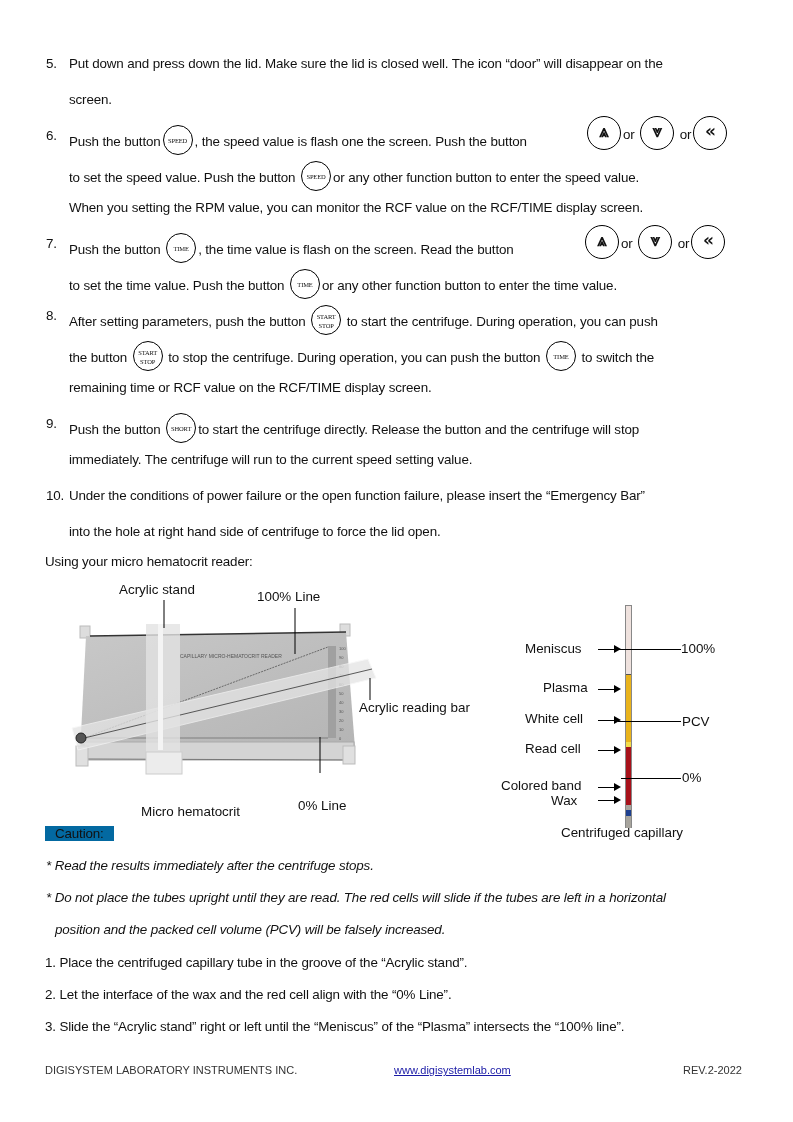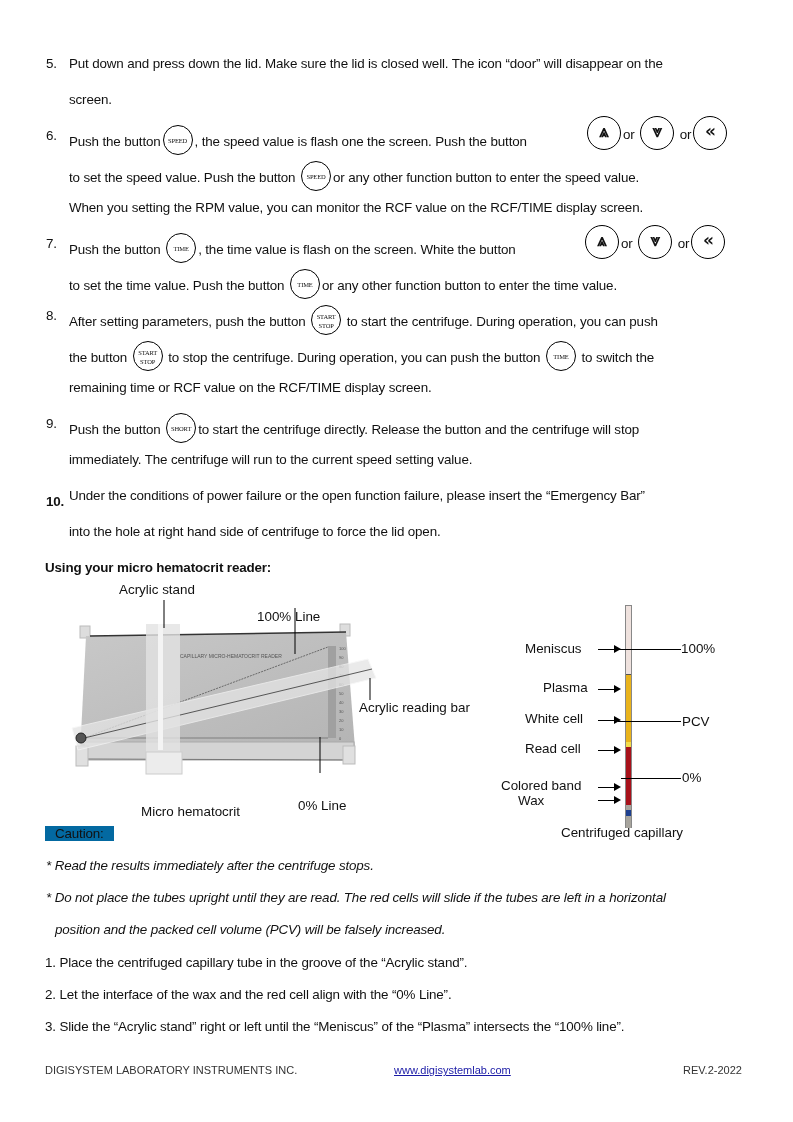--- a/index.html
+++ b/index.html
@@ -5,21 +5,21 @@
   html, body { margin:0; padding:0; background:#fff; }
   body { width:793px; height:1122px; position:relative; overflow:hidden;
          font-family:"Liberation Sans", sans-serif; color:#111; }
   .line { position:absolute; font-size:13.4px; white-space:nowrap; line-height:18px; letter-spacing:-0.15px; }
   .ind { left:69px; }
   .btn { display:inline-block; width:30px; height:30px; border:1px solid #000; border-radius:50%;
          vertical-align:middle; text-align:center; font-family:"Liberation Serif", serif;
          font-size:6.5px; line-height:30px; margin:0 2px; position:relative; top:-2px; box-sizing:border-box; }
   .btn.ss { line-height:9px; padding-top:6px; font-size:6.5px; }
   .btn.arrow { font-family:"DejaVu Sans", sans-serif; font-size:17px; font-weight:bold; line-height:28px; width:34px; height:34px; }
-  .bold { font-weight:bold;margin-top:6px; }
+  .bold { font-weight:normal; }
   .ital { font-style:italic; }
   .caution { background:#0369a1; font-weight:normal; padding:0 10px; }
   .lbl { position:absolute; font-size:13.4px; white-space:nowrap; }
   .footer { position:absolute; top:1064px; font-size:11px; color:#333; }
   .footer a { color:#1a1aa6; text-decoration:underline; }
   .arrowline { position:absolute; height:1px; background:#000; }
   .arrowhead { position:absolute; width:0; height:0; border-top:4px solid transparent; border-bottom:4px solid transparent; border-left:7px solid #000; }
 </style>
 </head>
 <body>
@@ -37,21 +37,21 @@
   <span class="btn arrow">⩔</span>
   <span>or</span><span class="btn arrow">«</span>
 </div>
 <div class="line ind" style="top:163px;">
   <span>to set the speed value. Push the button</span> <span class="btn">SPEED</span><span>or any other function button to enter the speed value.</span>
 </div>
 <div class="line ind" style="top:199px;">When you setting the RPM value, you can monitor the RCF value on the RCF/TIME display screen.</div>
 
 <div class="line" style="top:235px;left:46px;">7.</div>
 <div class="line ind" style="top:235px;">
-  <span>Push the button</span> <span class="btn">TIME</span><span>, the time value is flash on the screen. White the button</span>
+  <span>Push the button</span> <span class="btn">TIME</span><span>, the time value is flash on the screen. Read the button</span>
 </div>
 <div class="line" style="top:227px;left:583px;">
   <span class="btn arrow">⩓</span><span>or</span>
   <span class="btn arrow">⩔</span>
   <span>or</span><span class="btn arrow">«</span>
 </div>
 <div class="line ind" style="top:271px;">
   <span>to set the time value. Push the button</span> <span class="btn">TIME</span><span>or any other function button to enter the time value.</span>
 </div>
 
@@ -71,21 +71,21 @@
 <div class="line ind" style="top:451px;">immediately. The centrifuge will run to the current speed setting value.</div>
 
 <div class="line bold" style="top:487px;left:46px;">10.</div>
 <div class="line ind" style="top:487px;">Under the conditions of power failure or the open function failure, please insert the “Emergency Bar”</div>
 <div class="line ind" style="top:523px;">into the hole at right hand side of centrifuge to force the lid open.</div>
 
 <div class="line bold" style="top:553px;left:45px;">Using your micro hematocrit reader:</div>
 
 <div style="position:absolute;left:0;top:0;width:793px;height:1122px;pointer-events:none;">
   <div class="lbl" style="left:119px;top:582px;">Acrylic stand</div>
-  <div class="lbl" style="left:257px;top:589px;margin-top:20px;">100% Line</div>
+  <div class="lbl" style="left:257px;top:589px;">100% Line</div>
   <div class="lbl" style="left:359px;top:700px;">Acrylic reading bar</div>
   <div class="lbl" style="left:298px;top:798px;">0% Line</div>
   <div class="lbl" style="left:141px;top:804px;">Micro hematocrit</div>
 
   <svg style="position:absolute;left:0;top:0;" width="793" height="1122">
     <defs>
       <linearGradient id="plate" x1="0" y1="0" x2="1" y2="1">
         <stop offset="0" stop-color="#c8c8c8"></stop>
           <stop offset="1" stop-color="#b4b4b4"></stop>
       </linearGradient>
@@ -146,21 +146,21 @@
     <div style="position:absolute;left:0;right:0;top:199px;height:5px;background:#a7a49d;"></div>
     <div style="position:absolute;left:0;right:0;top:204px;height:6px;background:#1d3f8f;"></div>
     <div style="position:absolute;left:0;right:0;top:210px;height:12px;background:#a7a49d;"></div>
   </div>
 
   <div class="lbl" style="left:525px;top:641px;">Meniscus</div>
   <div class="lbl" style="left:543px;top:680px;">Plasma</div>
   <div class="lbl" style="left:525px;top:711px;">White cell</div>
   <div class="lbl" style="left:525px;top:741px;">Read cell</div>
   <div class="lbl" style="left:501px;top:778px;">Colored band</div>
-  <div class="lbl" style="left:518px;top:793px;">Wax</div>
+  <div class="lbl" style="left:551px;top:793px;">Wax</div>
   <div class="lbl" style="left:681px;top:641px;">100%</div>
   <div class="lbl" style="left:682px;top:714px;">PCV</div>
   <div class="lbl" style="left:682px;top:770px;">0%</div>
   <div class="lbl" style="left:561px;top:825px;">Centrifuged capillary</div>
 
   <div class="arrowline" style="left:598px;top:649px;width:20px;"></div>
     <div class="arrowhead" style="left:614px;top:645px;"></div>
   <div class="arrowline" style="left:598px;top:689px;width:20px;"></div>
     <div class="arrowhead" style="left:614px;top:685px;"></div>
   <div class="arrowline" style="left:598px;top:720px;width:20px;"></div>

